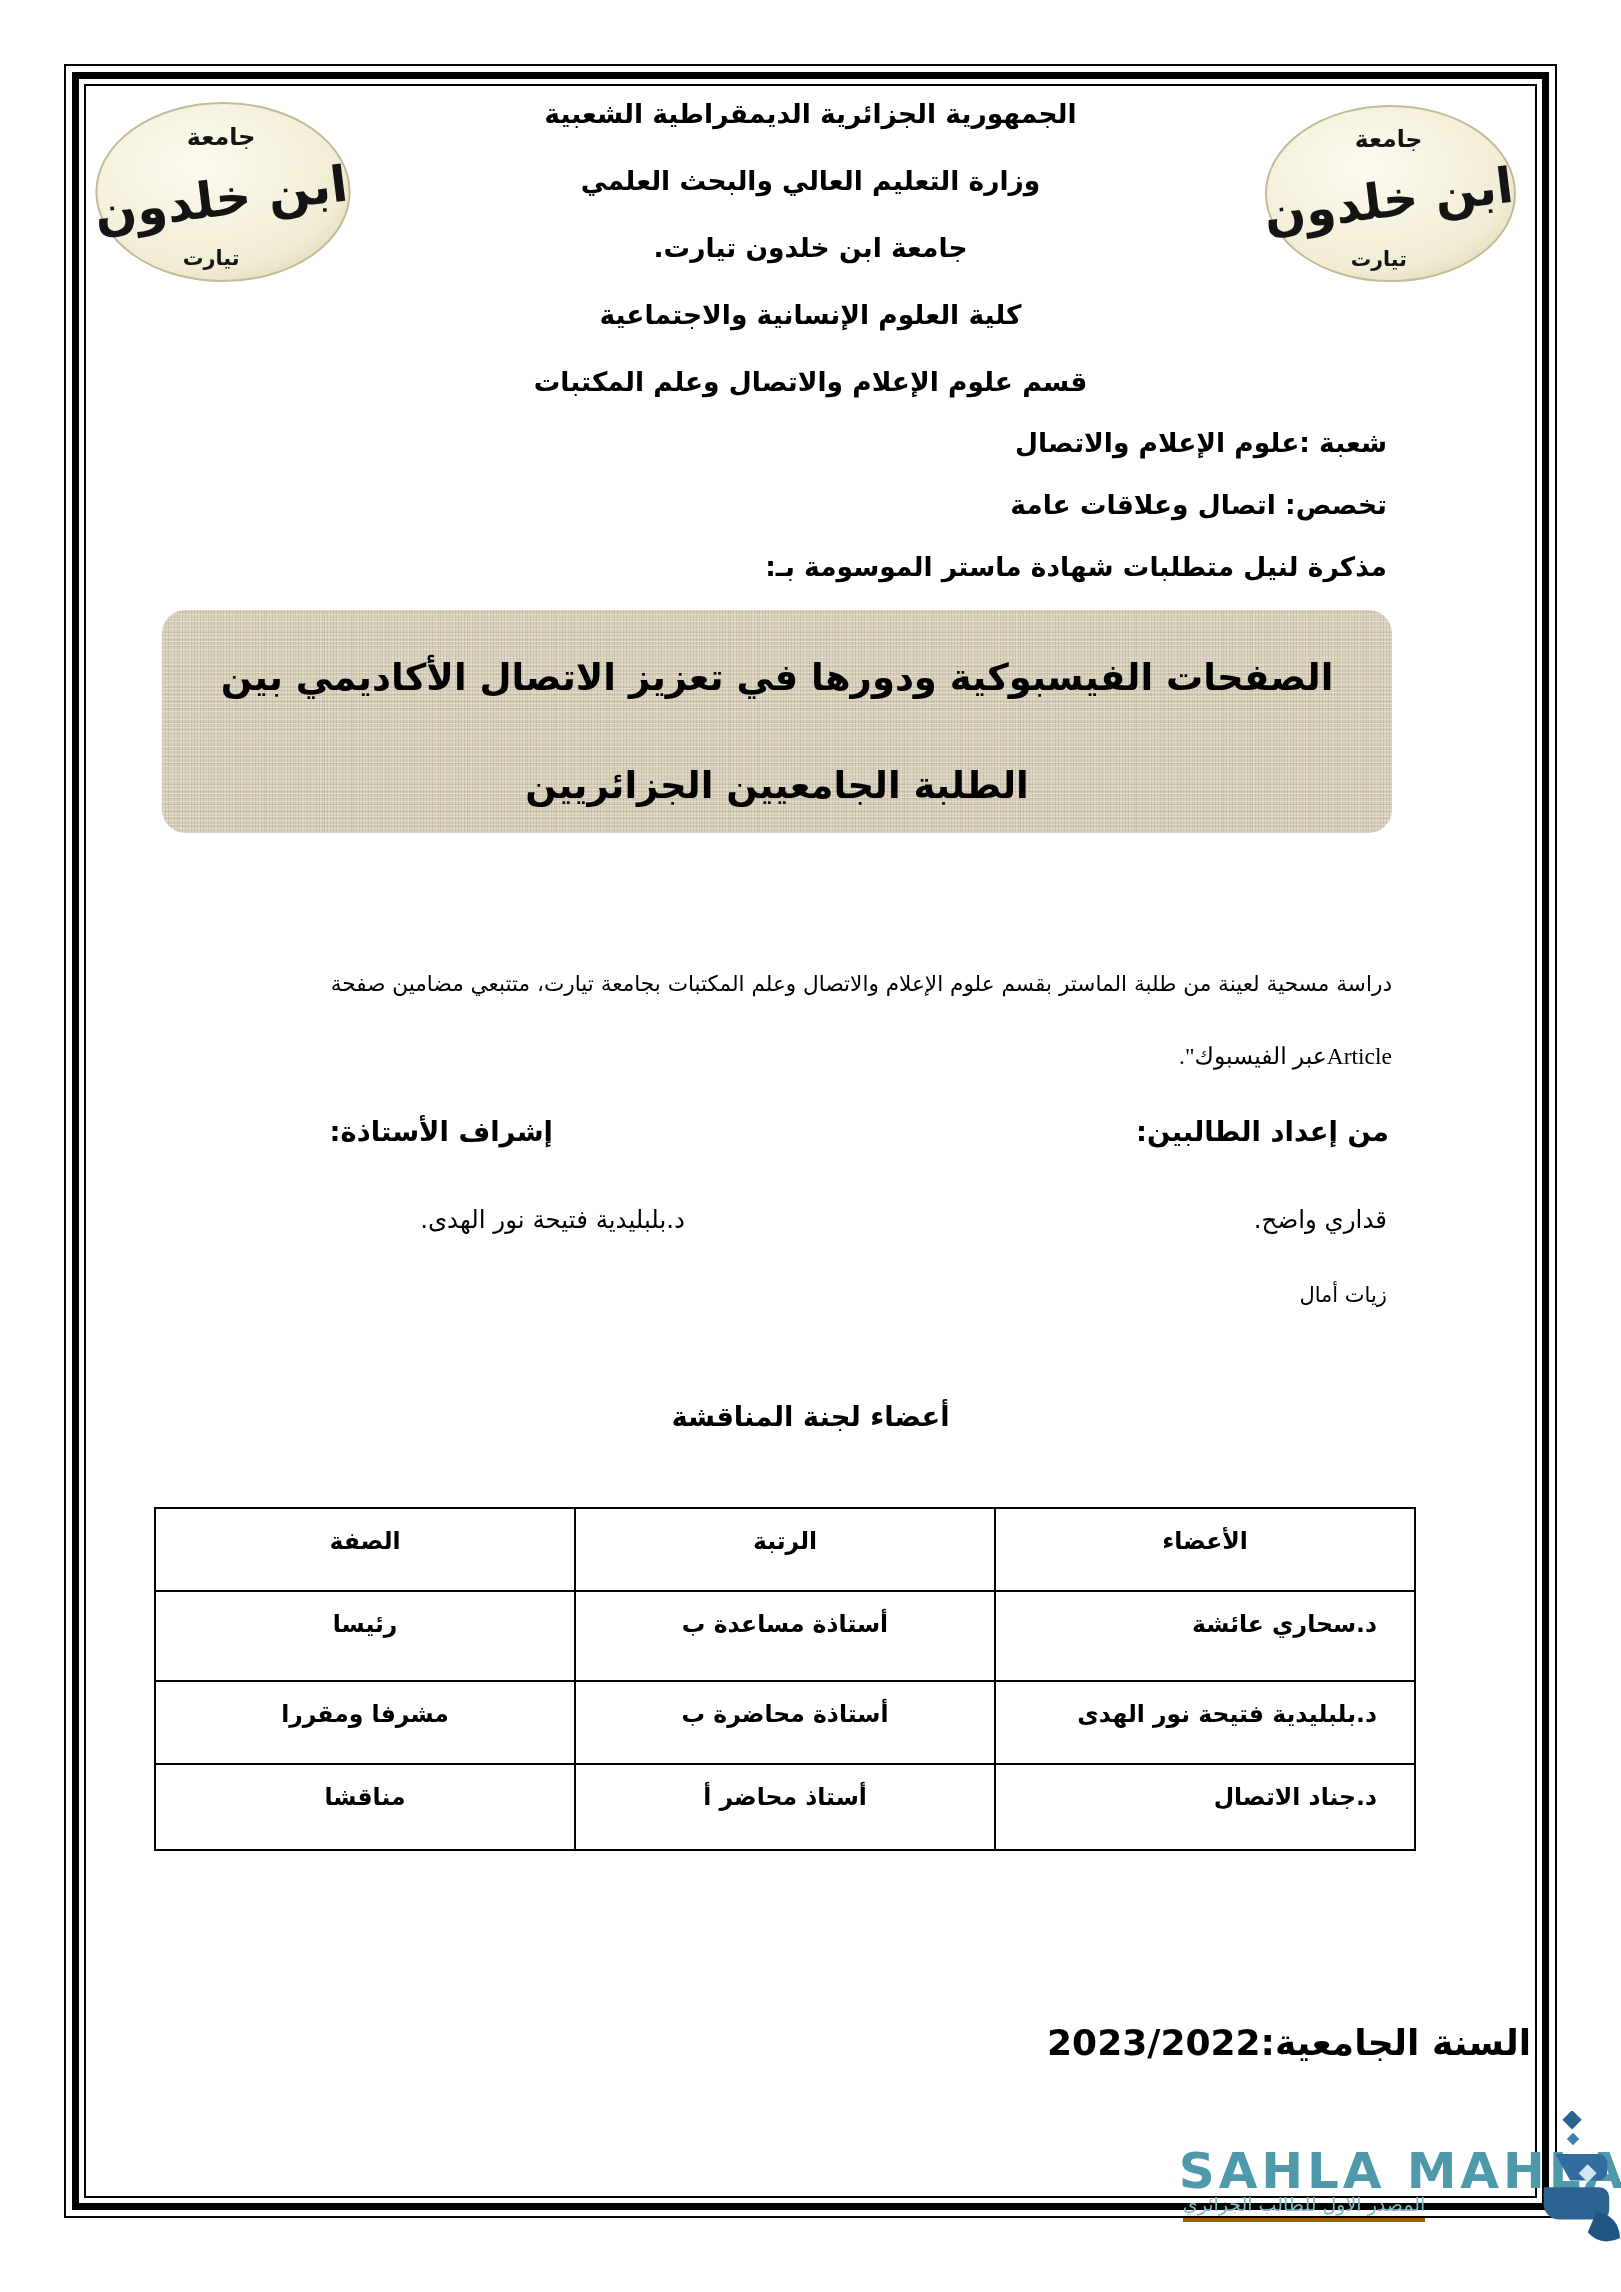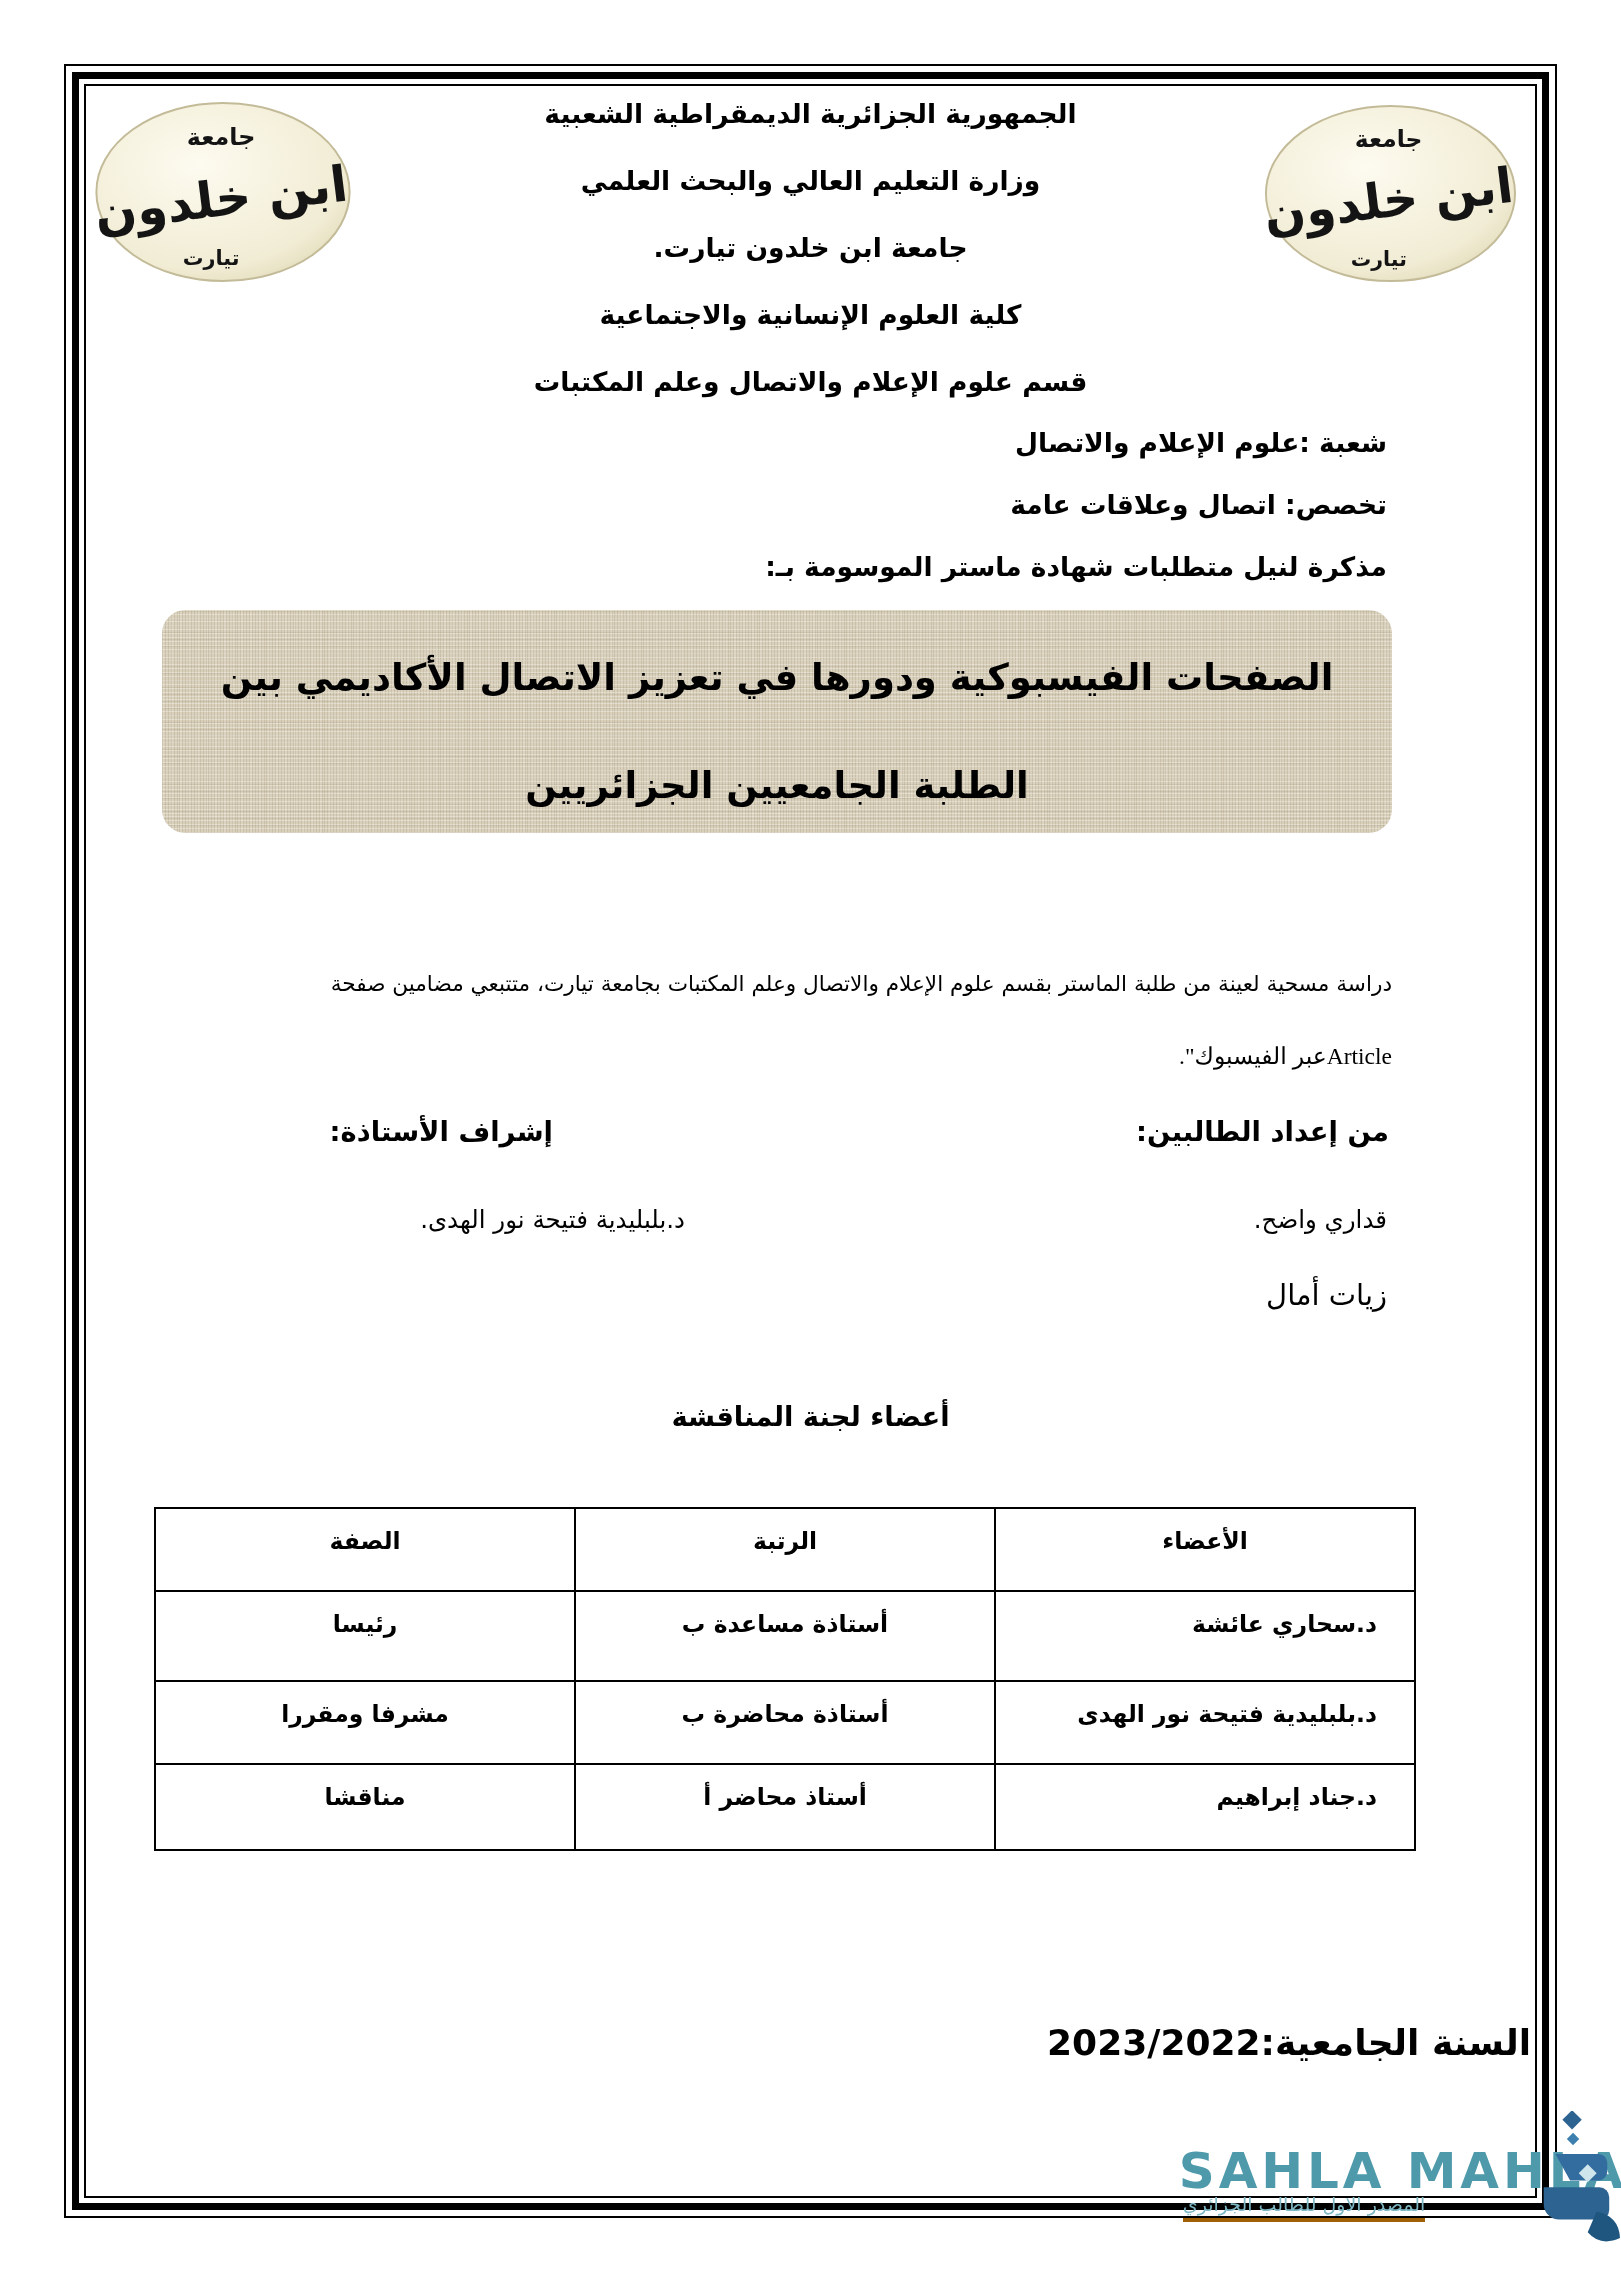--- a/index.html
+++ b/index.html
@@ -44,21 +44,21 @@
   .title-line { font-size:37px; font-weight:bold; line-height:108px; white-space:nowrap; }
 
   
   .abstract-line1 { right:229px; top:956px;  direction:rtl; text-align:center; font-size:21.6px; line-height:55px; }
   .abstract-line2 { right:229px; top:1029px; direction:rtl; text-align:right; font-size:23.5px; line-height:55px; }
   .latin-serif { font-family:"Liberation Serif", serif; }
 
   
   .preparers-heading  { right:232px; top:1108px; direction:rtl; font-size:27.4px; font-weight:bold; line-height:47px; }
   .preparer-1 { right:234px; top:1198px; direction:rtl; font-size:24.5px; line-height:43px; }
-  .preparer-2 { right:234px; top:1274px; direction:rtl; font-size:29px; line-height:43px; }
+  .preparer-2 { right:234px; top:1274px; direction:rtl; font-size:21px; line-height:43px; }
   .supervisor-heading { right:1068px; top:1108px; direction:rtl; font-size:27.4px; font-weight:bold; line-height:47px; }
   .supervisor-name    { right:936px;  top:1198px; direction:rtl; font-size:24.5px; line-height:43px; }
 
   
   .committee-heading { position:absolute; left:90px; top:1355px; width:1441px; text-align:center; font-size:27.4px; font-weight:bold; line-height:43px; z-index:2;margin-top:40px; }
   table.committee { position:absolute; left:154px; top:1507px; width:1262px; border-collapse:collapse; table-layout:fixed; direction:rtl; z-index:2; }
   table.committee th, table.committee td {
     border:2px solid #000; font-weight:bold; font-size:23.5px;
     vertical-align:top; padding-top:17.6px; text-align:center;
   }
@@ -166,21 +166,21 @@
       <td class="member">د.سحاري عائشة</td>
       <td>أستاذة مساعدة ب</td>
       <td>رئيسا</td>
     </tr>
     <tr class="row-2">
       <td class="member">د.بلبليدية فتيحة نور الهدى</td>
       <td>أستاذة محاضرة ب</td>
       <td>مشرفا ومقررا</td>
     </tr>
     <tr class="row-3">
-      <td class="member">د.جناد إبراهيم</td>
+      <td class="member">د.جناد الاتصال</td>
       <td>أستاذ محاضر أ</td>
       <td>مناقشا</td>
     </tr>
   </tbody>
     </table>
 
   <div class="footer-year">السنة الجامعية:2023/2022</div>
 
   <div class="watermark">
     <div class="wm-brand">SAHLA MAHLA</div>

